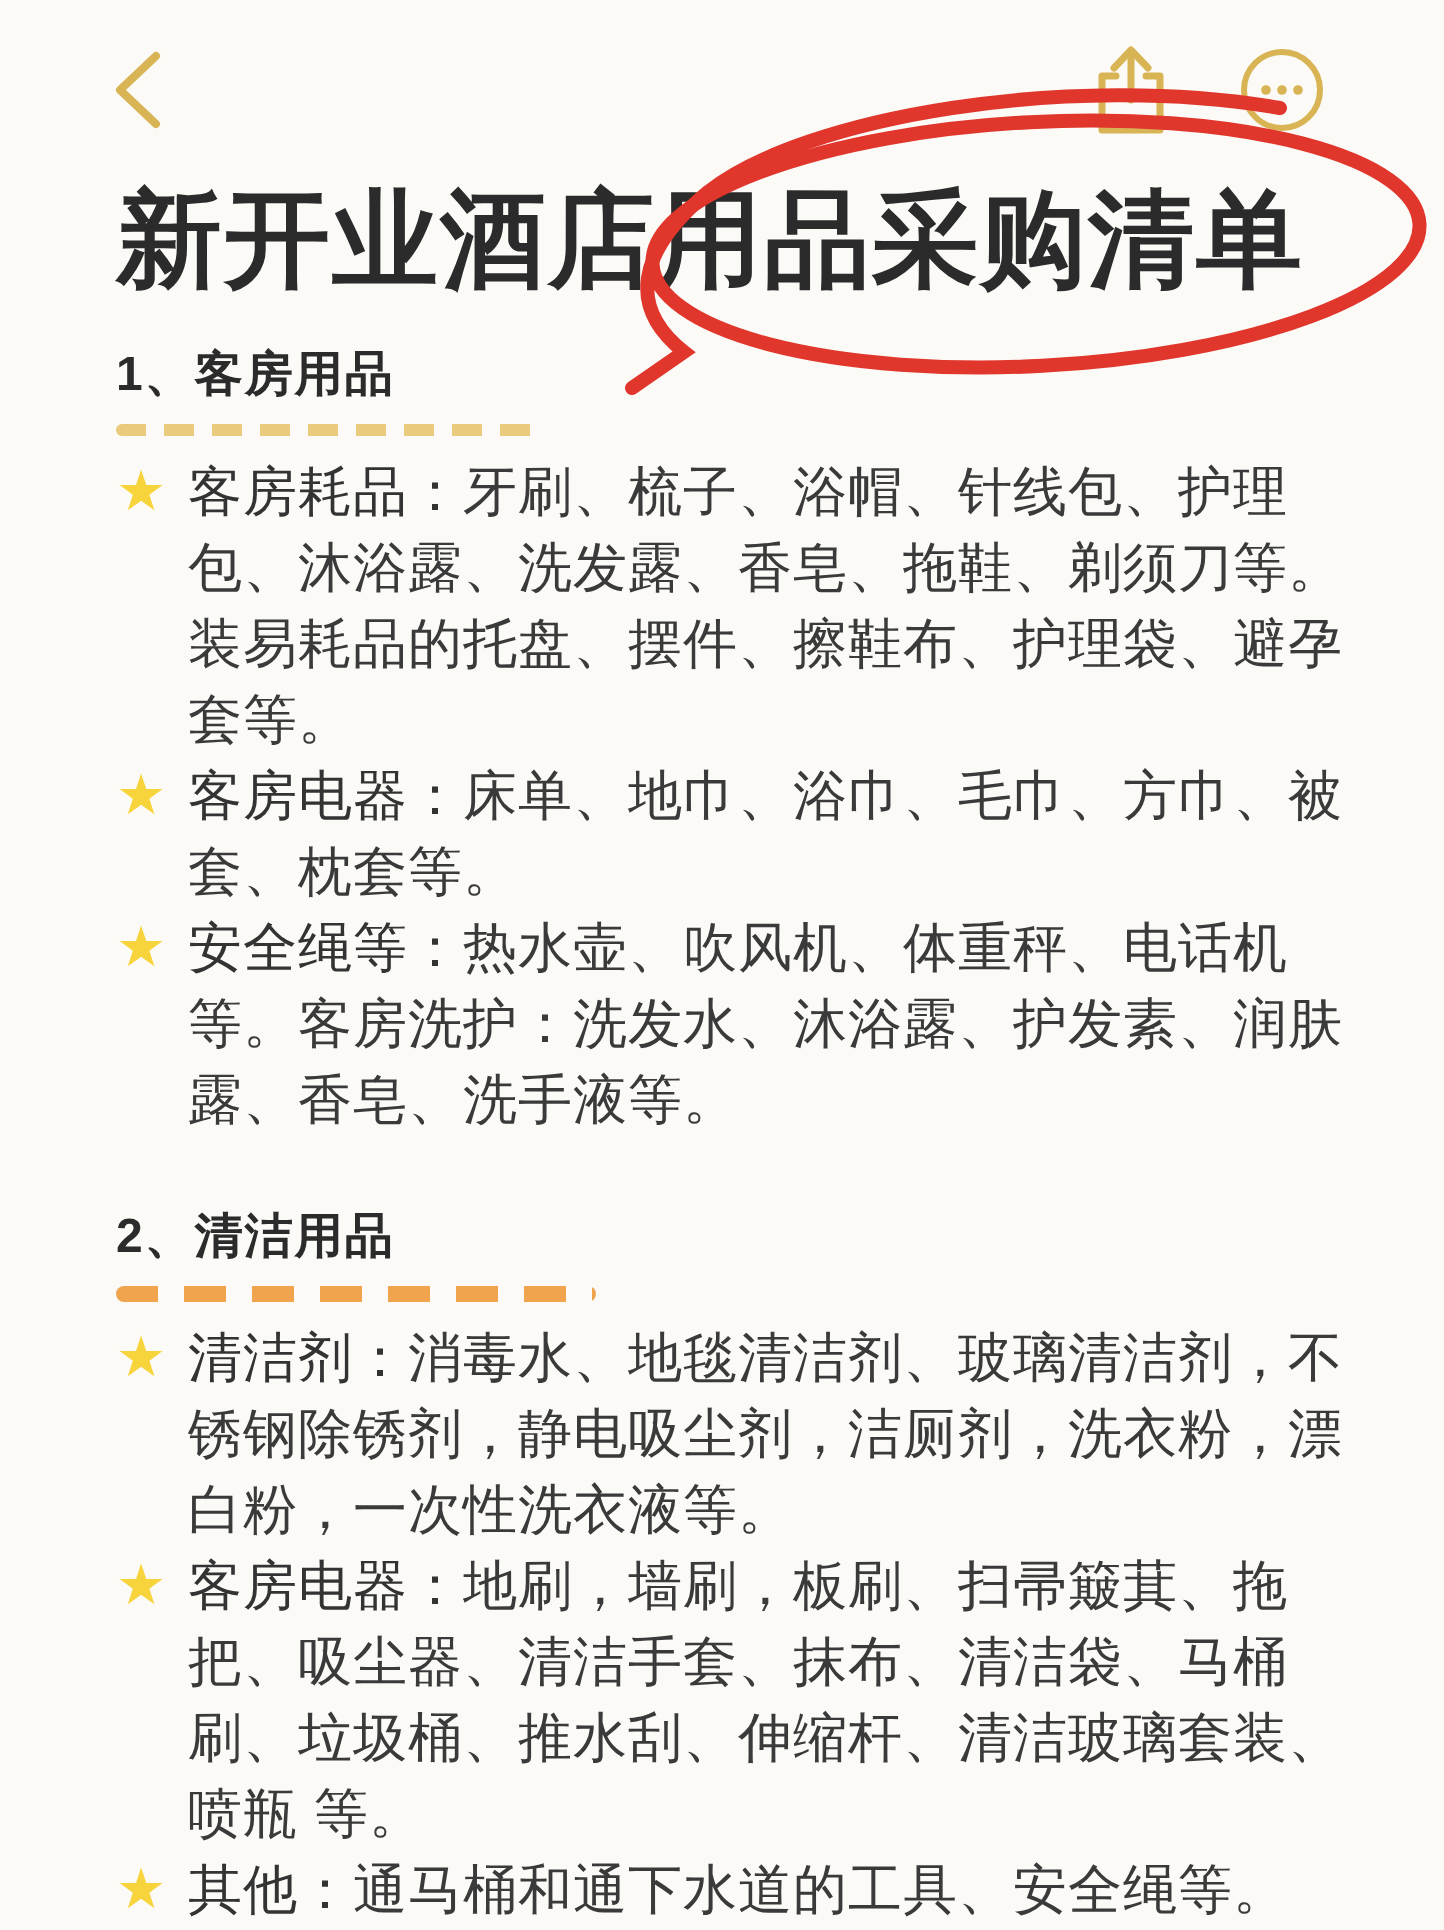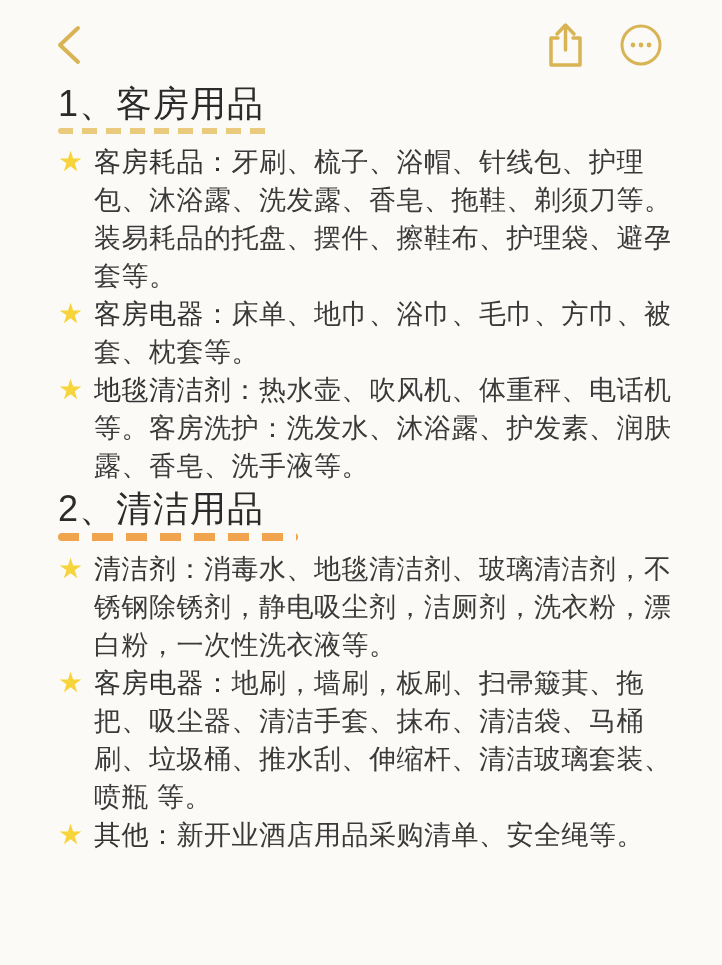--- a/index.html
+++ b/index.html
@@ -27,24 +27,24 @@
     font-size:53px; font-weight:900; color:var(--titlec,#2B2B2B);
     letter-spacing:1px; line-height:66px; white-space:nowrap;
   }
   .red-circle {
     position:absolute; left:248px; top:-44px; width:412px; height:154px;
     z-index:2; pointer-events:none;
   }
 
   
   .content { margin: 14px 46px 0 58px; }
-  .section { margin-top: 4px; }
+  .section { margin-top: 30px; }
   .section:first-child { margin-top: 12px; }
   .sec-head { display:inline-block; }
-  .sec-title { font-size:36px; font-weight:400; color:var(--titlec,#2B2B2B); letter-spacing:1px; line-height:40px; }
+  .sec-title { font-size:24px; font-weight:700; color:var(--titlec,#2B2B2B); letter-spacing:1px; line-height:40px; }
   .underline {
     margin-top:4px; border-radius:4px;
   }
   .underline.thin {
     height:6px; width:212px;
     background: repeating-linear-gradient(90deg, var(--dash) 0 15px, transparent 15px 24px);
   }
   .underline.thick {
     height:8px; width:240px;
     background: repeating-linear-gradient(90deg, var(--dash) 0 21px, transparent 21px 34px);
@@ -90,41 +90,48 @@
         <svg width="46" height="46" viewBox="0 0 46 46">
           <circle cx="23" cy="23" r="19" fill="none" stroke="#D8B454" stroke-width="3"></circle>
           <circle cx="15" cy="23" r="2.4" fill="#D8B454"></circle>
           <circle cx="23" cy="23" r="2.4" fill="#D8B454"></circle>
           <circle cx="31" cy="23" r="2.4" fill="#D8B454"></circle>
         </svg>
       </span>
     </button>
   </div>
 
+  <div class="title-wrap">
+    <div class="title">新开业酒店用品采购清单</div>
+    <svg class="red-circle" viewBox="0 0 412 154">
+      <ellipse cx="212" cy="78" rx="192" ry="61" fill="none" stroke="#E0362B" stroke-width="7" stroke-linecap="round" transform="rotate(-3 212 78)"></ellipse>
+      <path d="M 334 10 C 230 -8 96 14 48 52 C 12 82 8 110 36 132 L 10 150" fill="none" stroke="#E0362B" stroke-width="7" stroke-linecap="round"></path>
+    </svg>
+  </div>
 
   <div class="content">
   <div class="section">
     <div class="sec-head">
       <div class="sec-title">1、客房用品</div>
       <div class="underline thin" style="--dash: #EACA7C;"></div>
     </div>
     <div class="list">
   <div class="item">
     <span class="star">★</span>
     <span class="item-text"><span class="lbl">客房耗品：</span><span>牙刷、梳子、浴帽、针线包、护理包、沐浴露、洗发露、香皂、拖鞋、剃须刀等。装易耗品的托盘、摆件、擦鞋布、护理袋、避孕套等。</span></span>
   </div>
 
   <div class="item">
     <span class="star">★</span>
     <span class="item-text"><span class="lbl">客房电器：</span><span>床单、地巾、浴巾、毛巾、方巾、被套、枕套等。</span></span>
   </div>
 
   <div class="item">
     <span class="star">★</span>
-    <span class="item-text"><span class="lbl">地毯清洁剂：</span><span>热水壶、吹风机、体重秤、电话机等。客房洗护：洗发水、沐浴露、护发素、润肤露、香皂、洗手液等。</span></span>
+    <span class="item-text"><span class="lbl">安全绳等：</span><span>热水壶、吹风机、体重秤、电话机等。客房洗护：洗发水、沐浴露、护发素、润肤露、香皂、洗手液等。</span></span>
   </div>
 </div>
   </div>
 
   <div class="section">
     <div class="sec-head">
       <div class="sec-title">2、清洁用品</div>
       <div class="underline thick" style="--dash: #F0A44E;"></div>
     </div>
     <div class="list">
@@ -133,20 +140,20 @@
     <span class="item-text"><span class="lbl">清洁剂：</span><span>消毒水、地毯清洁剂、玻璃清洁剂，不锈钢除锈剂，静电吸尘剂，洁厕剂，洗衣粉，漂白粉，一次性洗衣液等。</span></span>
   </div>
 
   <div class="item">
     <span class="star">★</span>
     <span class="item-text"><span class="lbl">客房电器：</span><span>地刷，墙刷，板刷、扫帚簸萁、拖把、吸尘器、清洁手套、抹布、清洁袋、马桶刷、垃圾桶、推水刮、伸缩杆、清洁玻璃套装、喷瓶 等。</span></span>
   </div>
 
   <div class="item">
     <span class="star">★</span>
-    <span class="item-text"><span class="lbl">其他：</span><span>新开业酒店用品采购清单、安全绳等。</span></span>
+    <span class="item-text"><span class="lbl">其他：</span><span>通马桶和通下水道的工具、安全绳等。</span></span>
   </div>
 </div>
   </div>
 
 </div>
 
 </div>
 
 </body></html>

